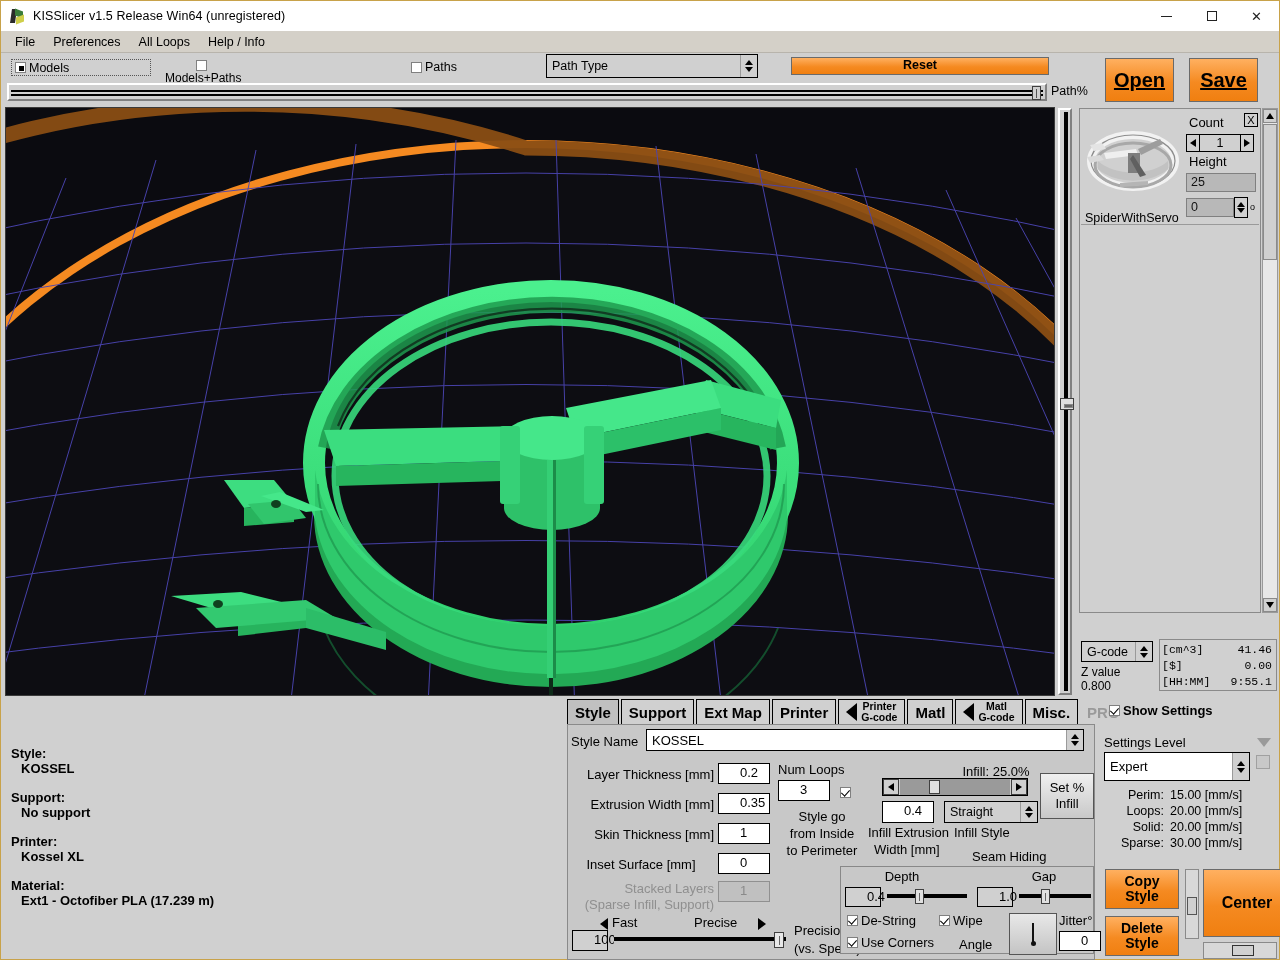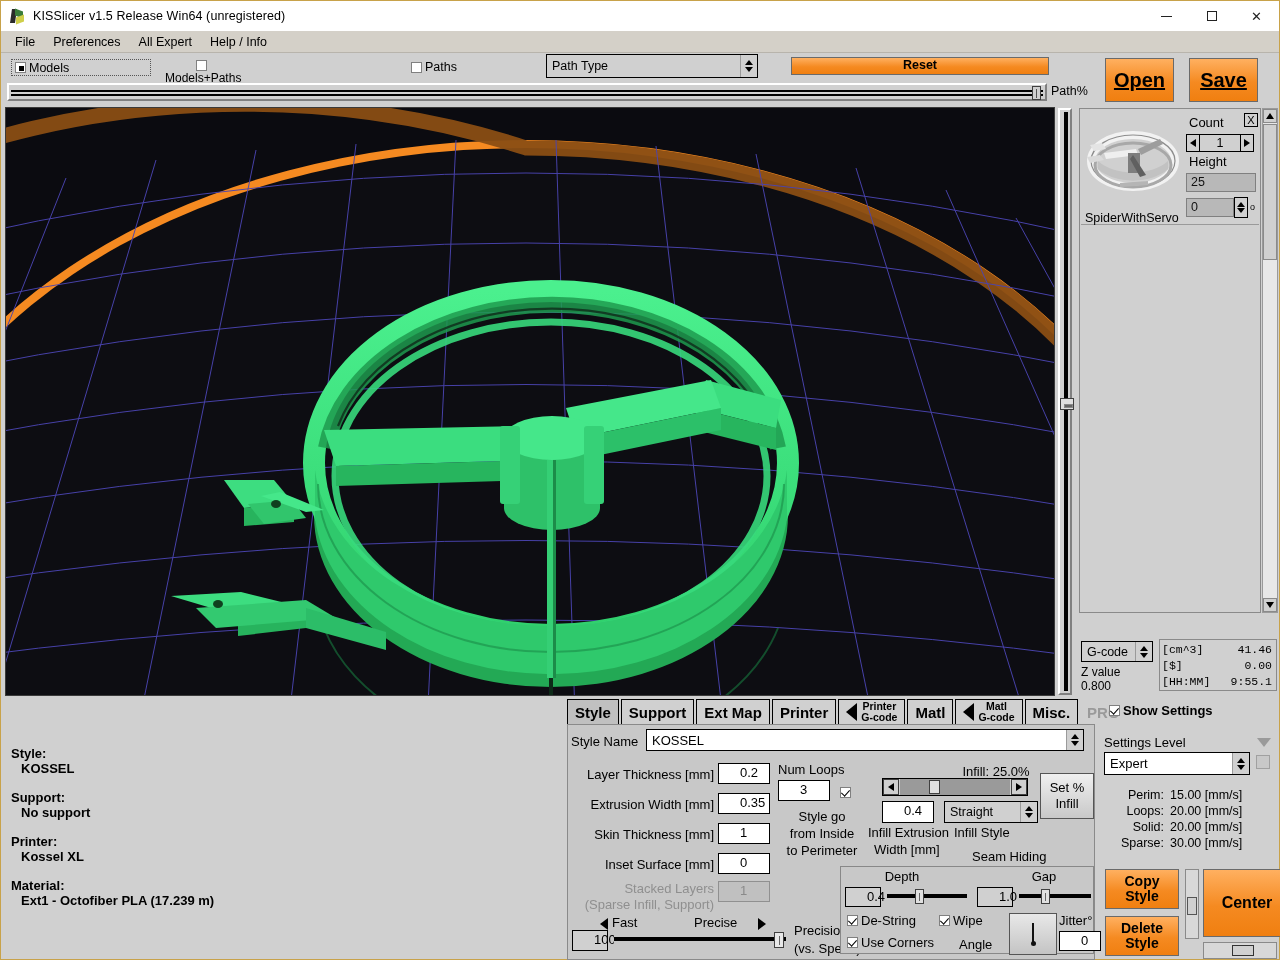--- a/index.html
+++ b/index.html
@@ -329,21 +329,21 @@
     position:absolute; left: 46px; top: 207px; width: 172px; height: 16px;
     background:#c8c8c8;
   }
   #prec-slider .trk { position:absolute; left:0; right:0; top:5px; height:4px; border-top:2px solid #000; border-bottom:2px solid #000; }
   #prec-slider .th { position:absolute; right: 2px; top:0; width: 10px; height:16px; background:#e8e8e8; border:1px solid #404040; }
   #prec-slider .th::after { content:""; position:absolute; left:3.5px; top:3px; width:1px; height:9px; background:#666; }
 
   
   #show-settings-row { position:absolute; left: 1108px; top: 702px; display:flex; align-items:center; font-size: 13px; font-weight: bold; }
   #settings-level-label { position:absolute; left: 1103px; top: 734px; font-size: 13px; }
-  #settings-level-combo { position:absolute; left: 1103px; top: 751px; width: 146px; height: 23px; border:1px solid #000; background:#fff; }
+  #settings-level-combo { position:absolute; left: 1103px; top: 751px; width: 146px; height: 29px; border:1px solid #000; background:#fff; }
   #settings-level-combo .lbl { padding-left: 5px; font-size: 13px; flex:1; }
   #level-caret {
     position:absolute; left: 1256px; top: 737px;
     width:0;height:0;border-left:7px solid transparent;border-right:7px solid transparent;border-top:9px solid #9a9a9a;
   }
   #level-sq { position:absolute; left: 1255px; top: 754px; width: 14px; height: 14px; border:1px solid #a0a0a0; background:#c8c8c8; }
 
   #speeds { position:absolute; left: 1105px; top: 786px; width: 160px; font-size: 12.5px; }
   .spd-row { display:flex; line-height: 16px; }
   .spd-k { width: 58px; text-align: right; }
@@ -385,21 +385,21 @@
         </div>
       <div class="tb-btn">
           <span>✕</span>
         </div>
     </div>
   </div>
 
   <div class="menubar">
     <div class="menu-item">File</div>
     <div class="menu-item">Preferences</div>
-    <div class="menu-item">All Expert</div>
+    <div class="menu-item">All Loops</div>
     <div class="menu-item">Help / Info</div>
   </div>
 
   <div class="toolbar"></div>
 
   <div class="opt-models">
     <span class="radio-box checked"></span>
     <span>Models</span>
   </div>
   <div class="opt-mp">
@@ -682,21 +682,21 @@
 
     <div class="fld-label" style="left:0px; top:42px; width:146px;">Layer Thickness [mm]</div>
     <div class="txtbox" style="left:150px; top:38px; width:52px; height:21px;">0.2</div>
 
     <div class="fld-label" style="left:0px; top:72px; width:146px;">Extrusion Width [mm]</div>
     <div class="txtbox" style="left:150px; top:68px; width:52px; height:21px;">0.35</div>
 
     <div class="fld-label" style="left:0px; top:102px; width:146px;">Skin Thickness [mm]</div>
     <div class="txtbox" style="left:150px; top:98px; width:52px; height:21px;">1</div>
 
-    <div class="fld-label" style="left:0px; top:132px; width:146px;">Inset  Surface [mm]</div>
+    <div class="fld-label" style="left:0px; top:132px; width:146px;text-align:center;">Inset  Surface [mm]</div>
     <div class="txtbox" style="left:150px; top:128px; width:52px; height:21px;">0</div>
 
     <div class="fld-label dim" style="left:0px; top:156px; width:146px;">Stacked Layers</div>
     <div class="fld-label dim" style="left:0px; top:172px; width:146px;">(Sparse Infill, Support)</div>
     <div class="txtbox disabled" style="left:150px; top:156px; width:52px; height:21px;">1</div>
 
     <div class="fld-label" style="left:44px; top:190px; width:40px; text-align:left;">Fast</div>
     <div style="position:absolute;left:32px;top:193px;width:0;height:0;border-top:6px solid transparent;border-bottom:6px solid transparent;border-right:8px solid #000;"></div>
     <div class="fld-label" style="left:126px; top:190px; width:60px; text-align:left;">Precise</div>
     <div style="position:absolute;left:190px;top:193px;width:0;height:0;border-top:6px solid transparent;border-bottom:6px solid transparent;border-left:8px solid #000;"></div>

